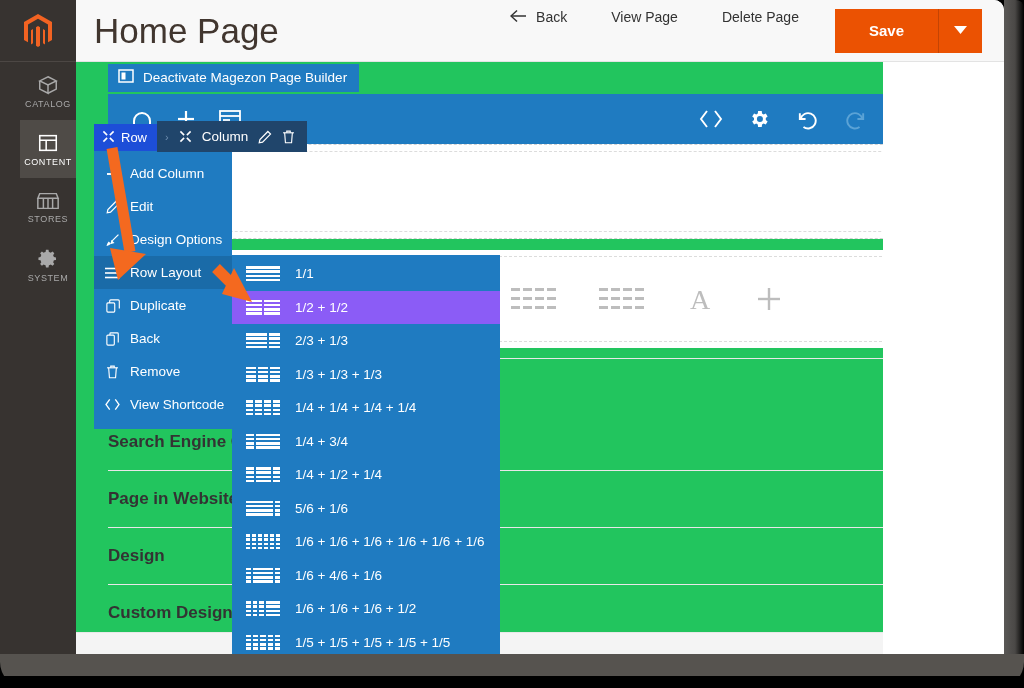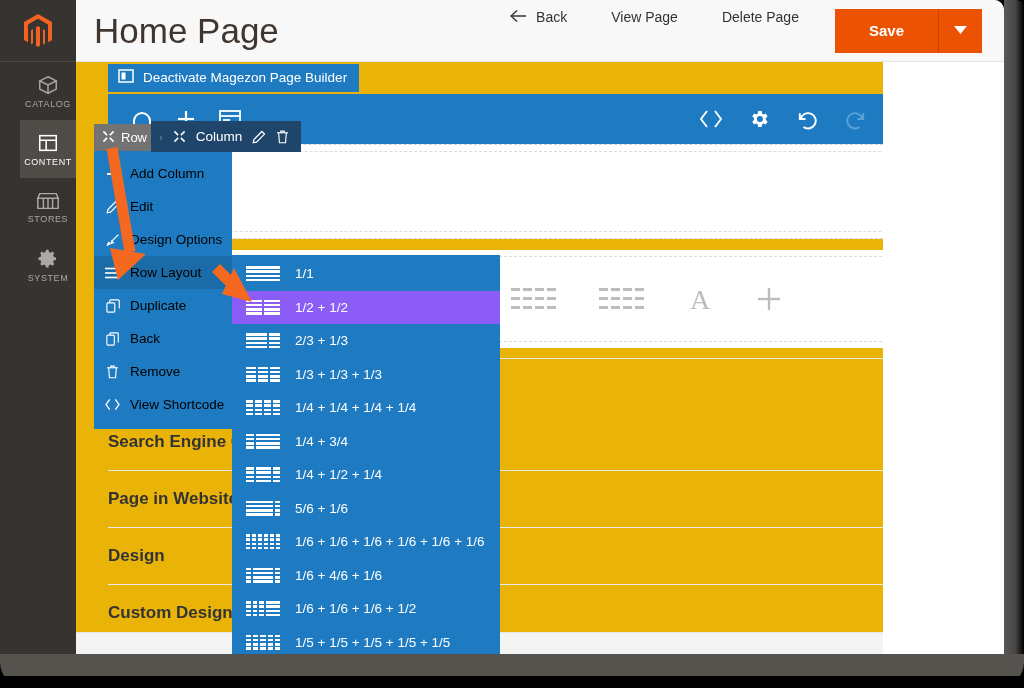--- a/index.html
+++ b/index.html
@@ -86,21 +86,21 @@
   }
   .save-caret {
     background: #eb5202; border: none; border-left: 1px solid #c44403;
     width: 44px; height: 44px; cursor: pointer;
     display: flex; align-items: center; justify-content: center;
   }
 
   
   #builder {
     position: absolute; left: 76px; top: 62px; width: 807px; height: 592px;
-    background: #eab308; overflow: hidden;
+    background: #22c55e; overflow: hidden;
   }
   #deactivate-btn {
     position: absolute; left: 32px; top: 2px;
     background: #1f7bc1; color: #fff; font-size: 13.5px;
     padding: 5px 12px 6px 10px; display: flex; align-items: center; gap: 9px;
     cursor: pointer; white-space: nowrap;
   }
   #mpb-toolbar {
     position: absolute; left: 32px; top: 32px; width: 875px; height: 50px;
     background: #1f7bc1; display: flex; align-items: center;
@@ -151,35 +151,35 @@
     position: absolute; left: 0; top: 570px; width: 928px; height: 22px;
     background: #f4f4f4; border-top: 1px solid #e8e8e8;
   }
 
   
   #row-crumb {
     position: absolute; left: 94px; top: 124px; z-index: 40;
     display: flex; align-items: center; height: 27px;
   }
   #crumb-row {
-    background: #737373; color: #fff; font-size: 13px;
+    background: #1d4ed8; color: #fff; font-size: 13px;
     height: 27px; display: flex; align-items: center; gap: 6px;
-    padding: 0 4px 0 8px; cursor: pointer;
+    padding: 0 10px 0 8px; cursor: pointer;
   }
   #crumb-panel {
     background: #20456b; color: #fff; height: 31px; margin-top: -2px;
     display: flex; align-items: center; gap: 10px; padding: 0 12px 0 8px;
     font-size: 13.5px;
   }
   #crumb-panel .sep { color: #6f8eb0; font-size: 11px; }
   #crumb-panel .c-ico { display: flex; align-items: center; cursor: pointer; }
 
   #row-menu {
     position: absolute; left: 94px; top: 151px; width: 138px; z-index: 35;
-    background: #1f7bc1; color: #000000; padding: 6px 0 8px;
+    background: #1f7bc1; color: #ffffff; padding: 6px 0 8px;
   }
   .rm-item {
     height: 33px; display: flex; align-items: center; gap: 9px;
     padding-left: 10px; font-size: 13.5px; cursor: pointer; white-space: nowrap;
   }
   .rm-item.active { background: #1a6ba8; }
   .rm-ico { width: 17px; display: flex; align-items: center; justify-content: center; }
 
   
   #layout-menu {

